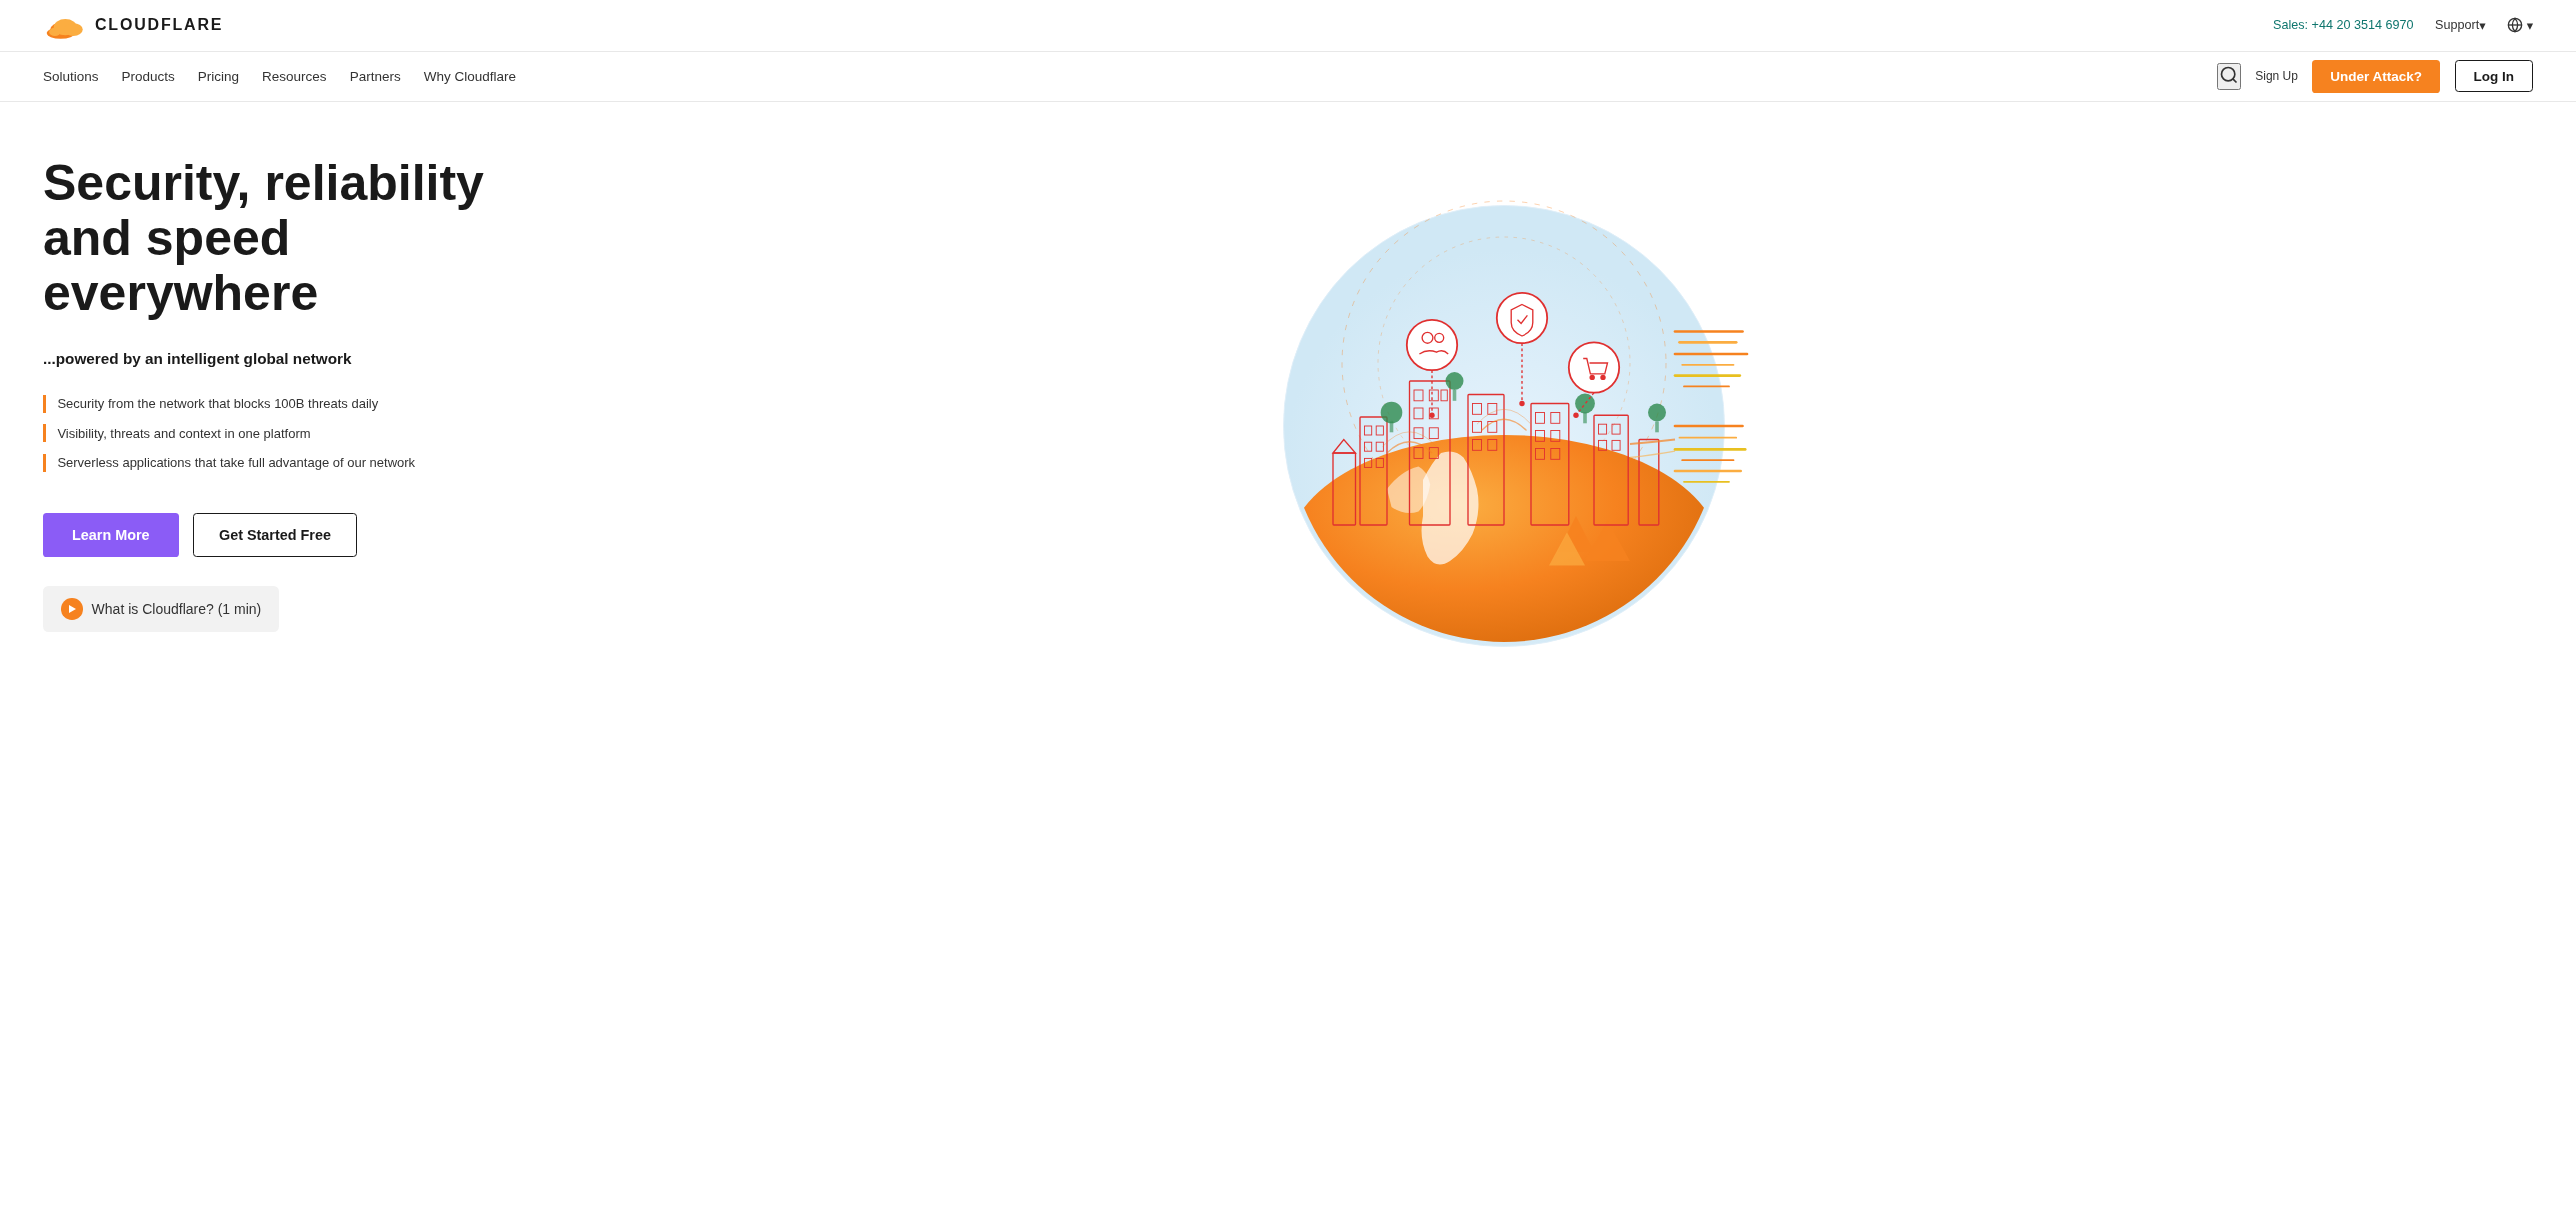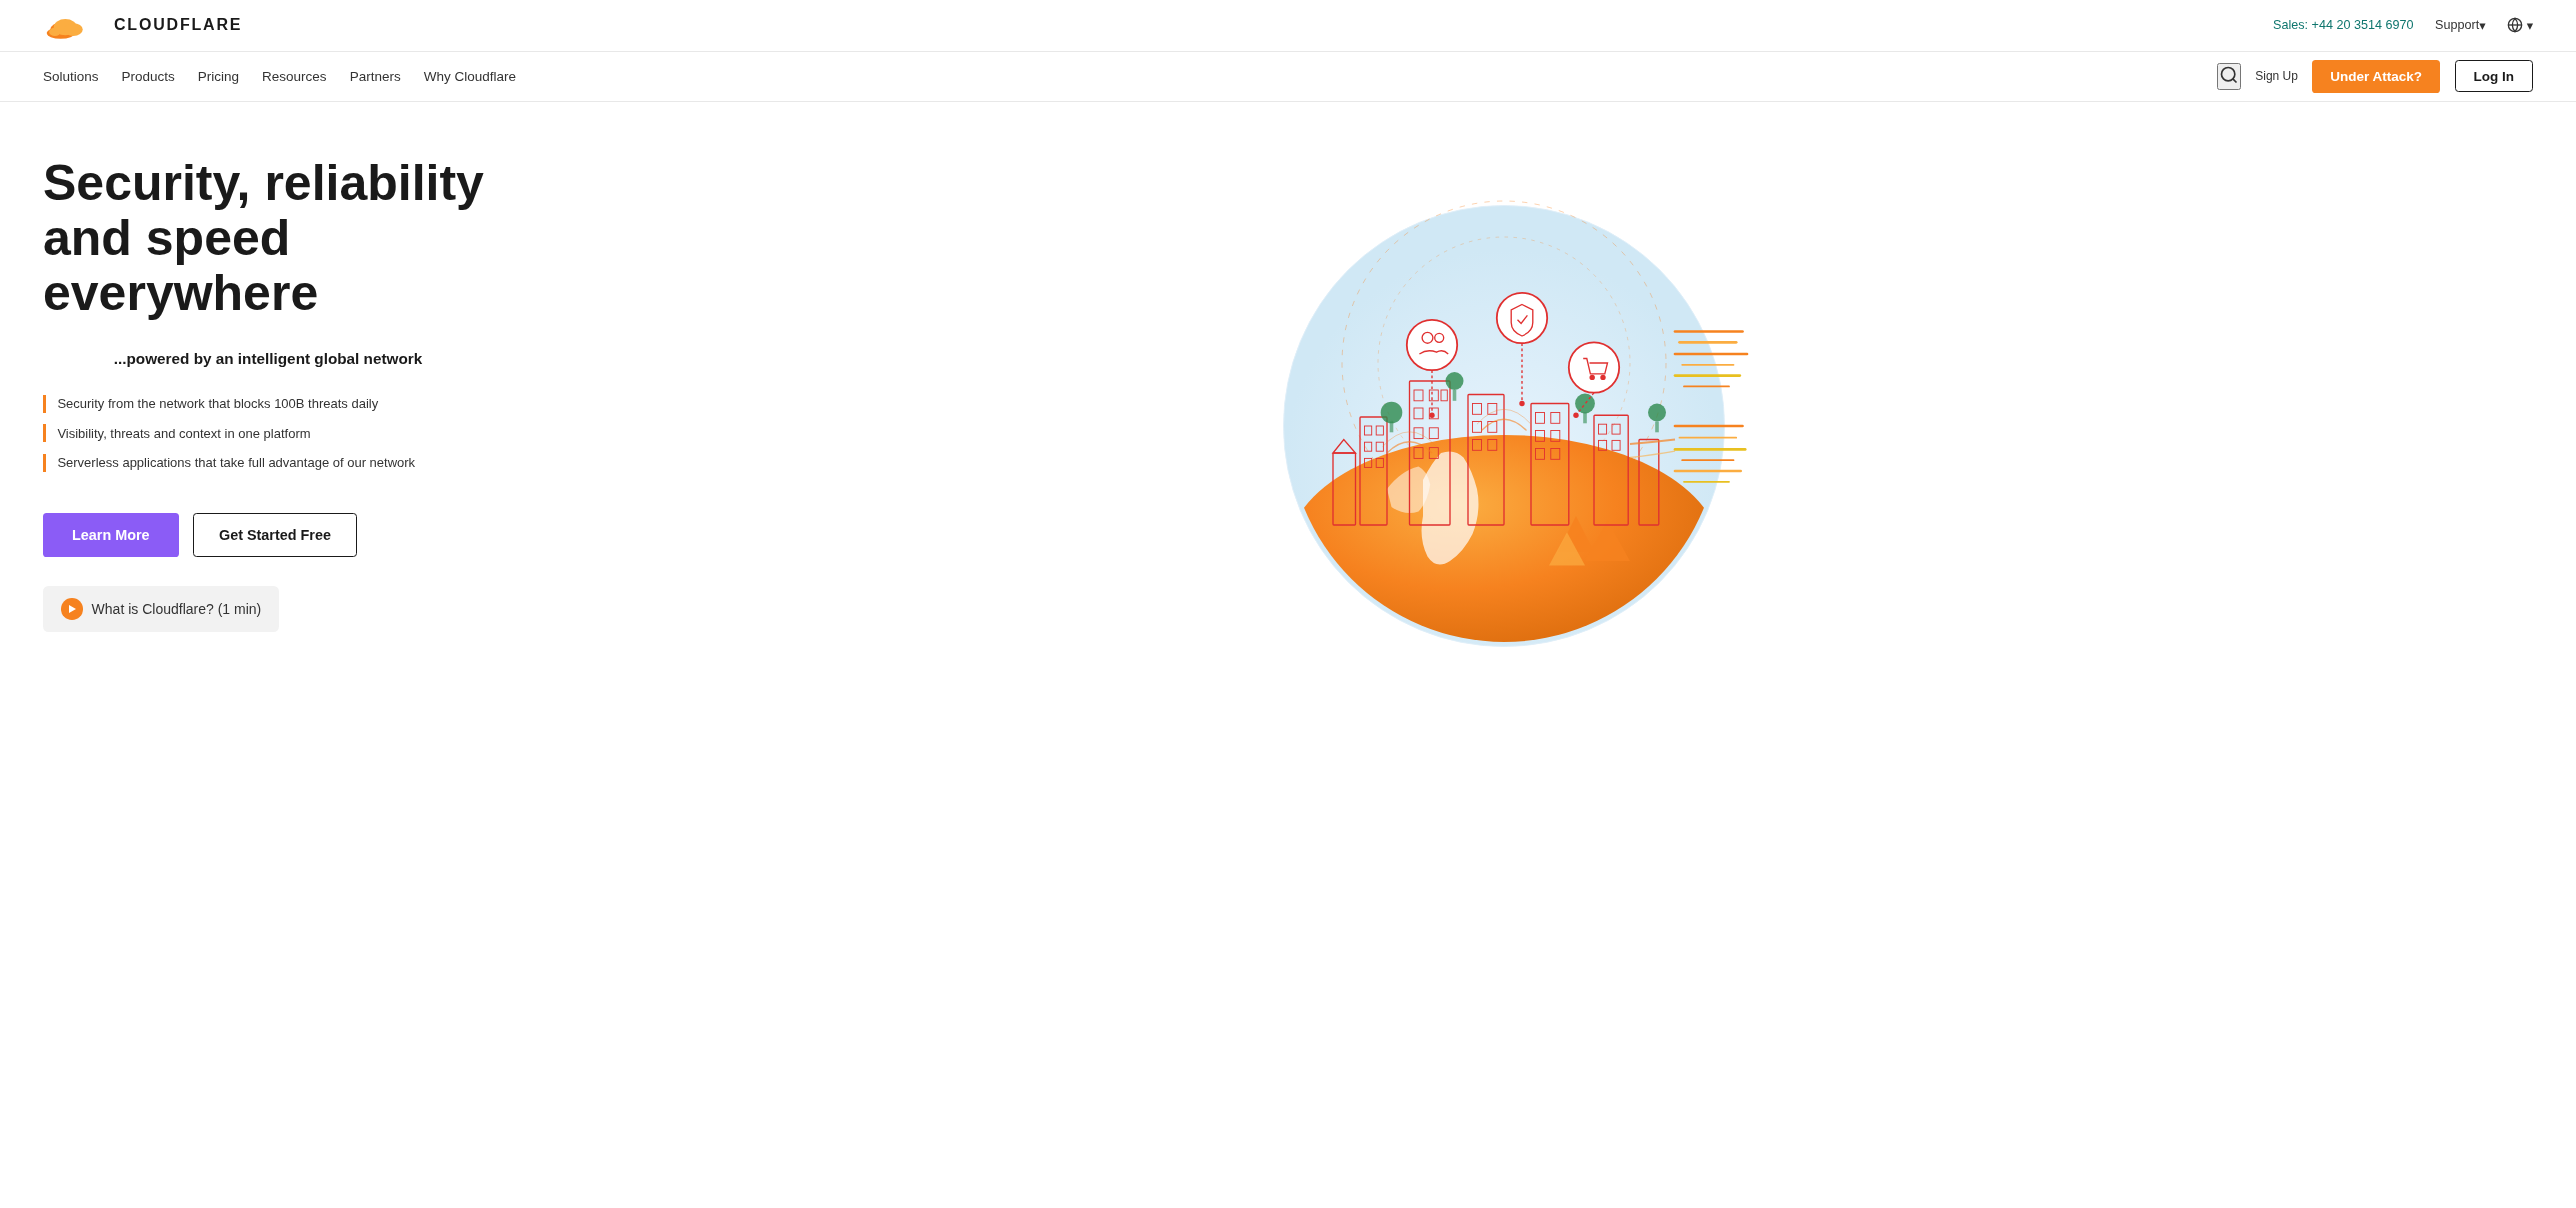--- a/index.html
+++ b/index.html
@@ -10,21 +10,21 @@
       display: flex;
       align-items: center;
       justify-content: space-between;
       padding: 10.8px 43px;
       border-bottom: 0.9px solid #e8e8e8;
       background: #fff;
     }
     .logo-area {
       display: flex;
       align-items: center;
-      gap: 24px;
+      gap: 5px;
     }
     .logo-icon {
       width: 47px;
       height: 29px;
     }
     .logo-text {
       font-size: 16px;
       font-weight: 700;
       letter-spacing: 1.8px;
       color: #1a1a1a;
@@ -131,21 +131,20 @@
       font-weight: 800;
       color: #1a1a1a;
       line-height: 1.1;
       margin-bottom: 29px;
     }
     .hero-subtitle {
       font-size: 15.3px;
       font-weight: 700;
       color: #1a1a1a;
       margin-bottom: 21.6px;
-      text-align: center;
     }
     .bullet-list {
       list-style: none;
       margin-bottom: 36px;
     }
     .bullet-list li {
       font-size: 13px;
       color: #333;
       padding: 7.2px 0;
       padding-left: 14.4px;

